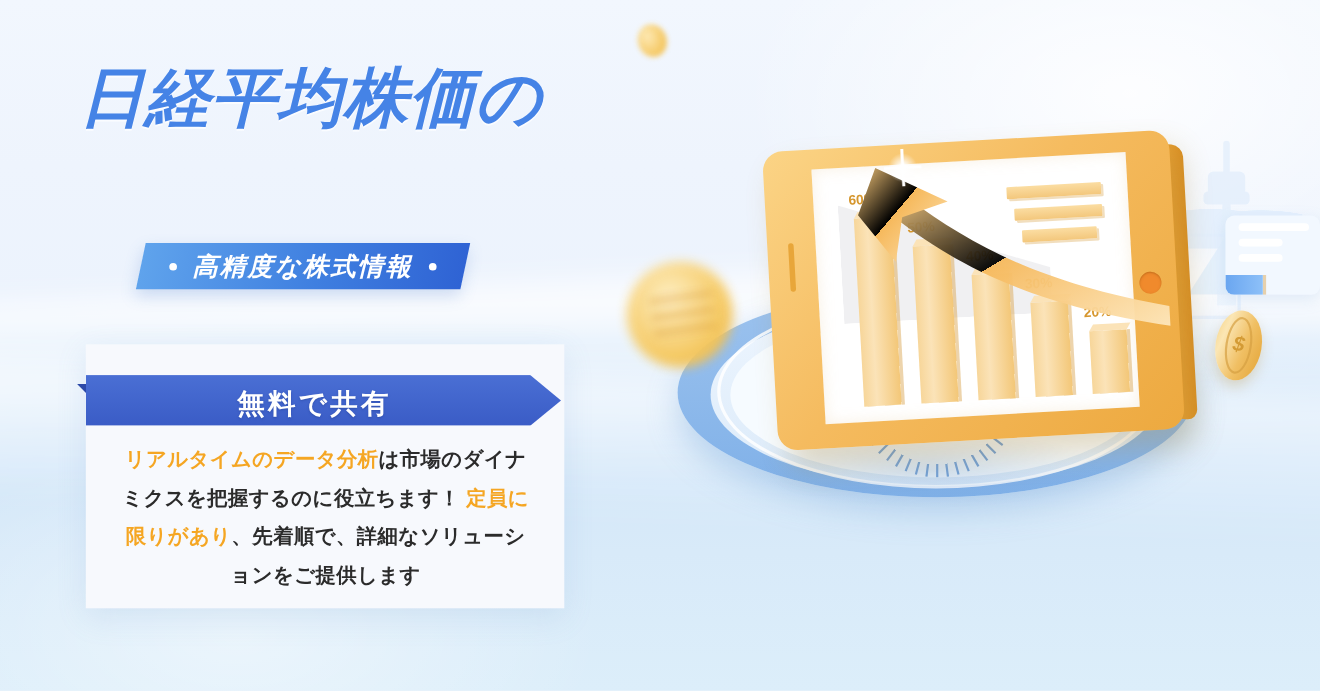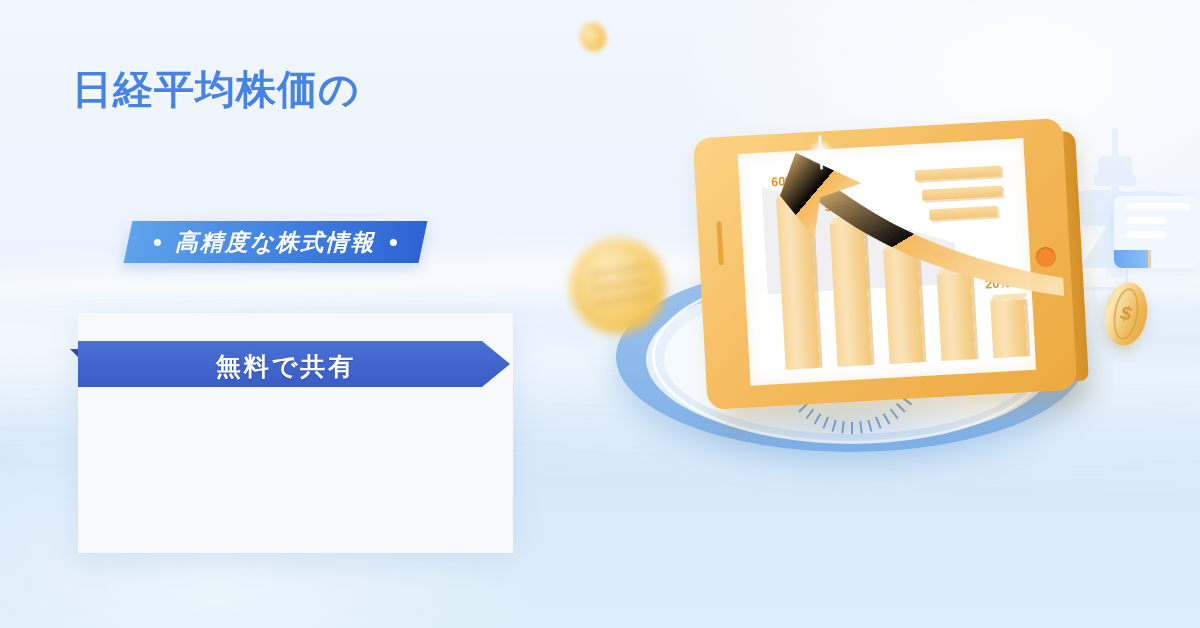--- a/index.html
+++ b/index.html
@@ -87,22 +87,22 @@
   .bg-card .ln{height:7px;margin:7px 10px 0 12px;background:#ffffff;border-radius:4px;}
   .bg-card .ln.s{width:46%;}
   .bg-frame{
     position:absolute;right:72px;top:212px;width:70px;height:78px;
     border:3px solid #e3effd;border-radius:8px;opacity:.85;pointer-events:none;
   }
 
   
   .headline{
     position:absolute;left:72px;top:56px;width:560px;
-    font-weight:700;
-    font-size:40px;line-height:66px;letter-spacing:1px;
+    font-weight:700;font-style:italic;
+    font-size:59px;line-height:66px;letter-spacing:1px;
     color:#4583e6;
     text-shadow:0 2px 0 rgba(255,255,255,.7);
     white-space:nowrap;
   }
   .headline .l2{display:block;}
 
   
   .badge{
     position:absolute;left:128px;top:221px;
     height:42px;padding:0 26px;
@@ -334,20 +334,23 @@
     <span class="dot"></span>
     <span class="txt">高精度な株式情報</span>
     <span class="dot"></span>
   </div>
 
   <div class="card"></div>
   <div class="ribbon">
     <div class="fold"></div>
     <div class="body"></div>
     <div class="label">無料で共有</div>
+  </div>
+  <div class="card-body">
+    <span class="hl">リアルタイムのデータ分析</span><span>は市場のダイナミクスを把握するのに役立ちます！ </span><span class="hl">定員に限りがあり</span><span>、先着順で、詳細なソリューションをご提供します</span>
   </div>
 
   <div class="scene">
 
     <div class="dial"></div>
     <div class="dial-in"></div>
     <div class="dial-face" id="dialFace">
         <div class="tick" style="transform: rotate(0deg);"></div>
         <div class="tick" style="transform: rotate(7.5deg);"></div>
         <div class="tick" style="transform: rotate(15deg);"></div>

